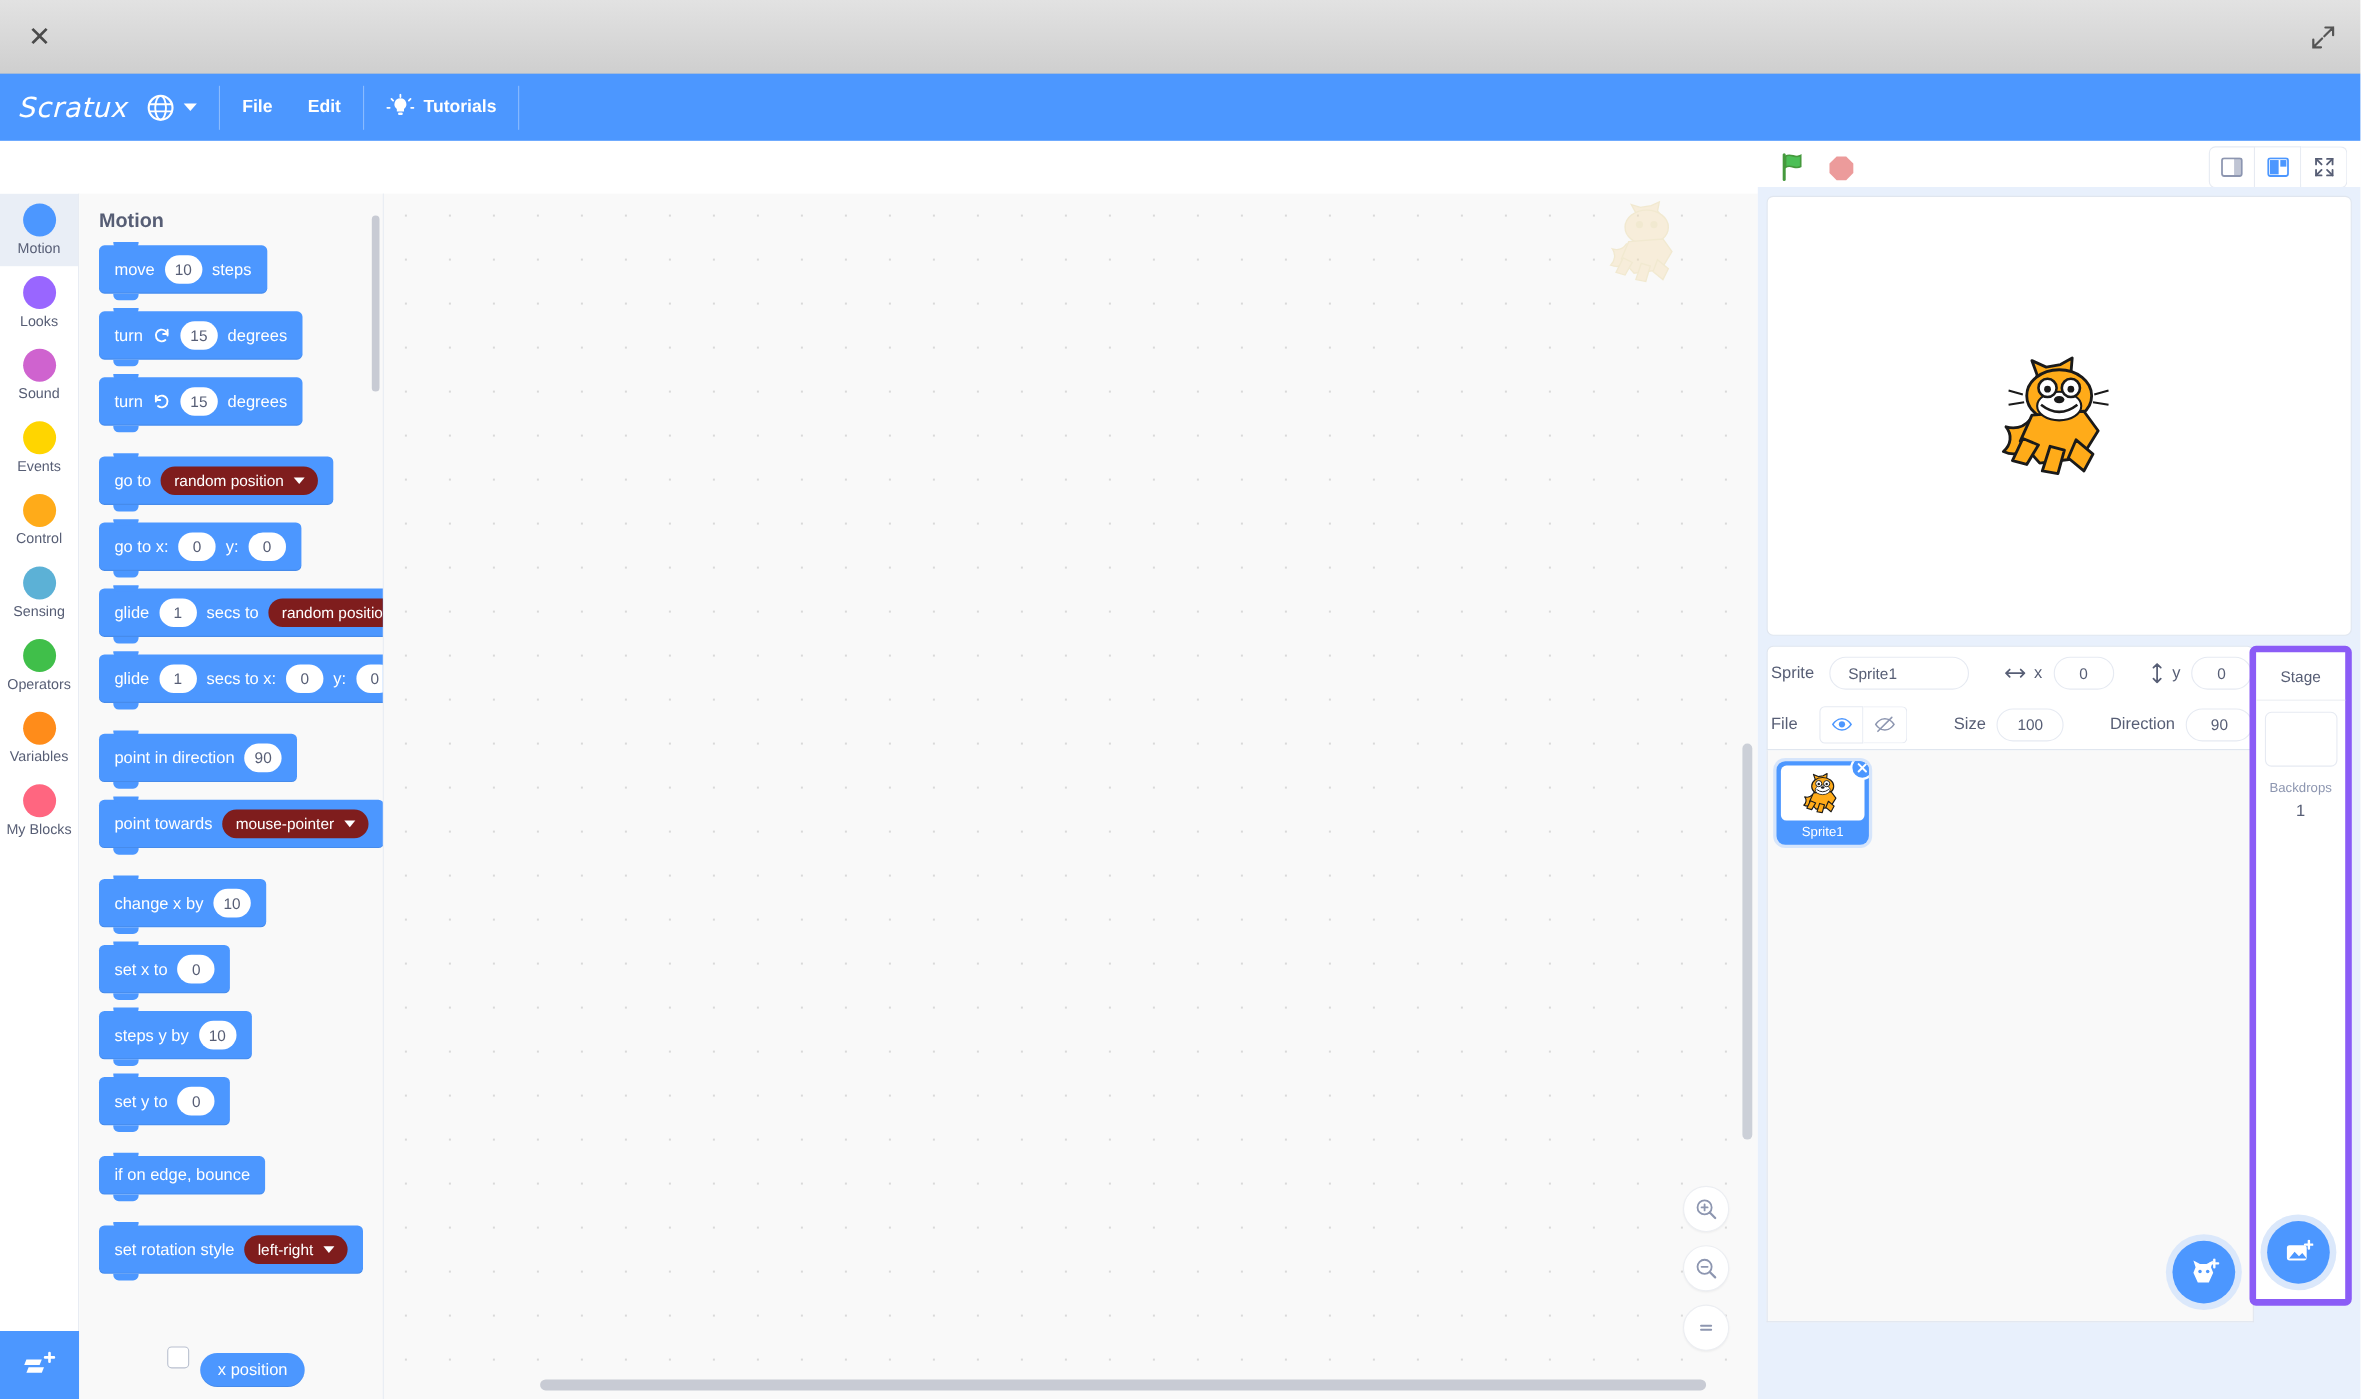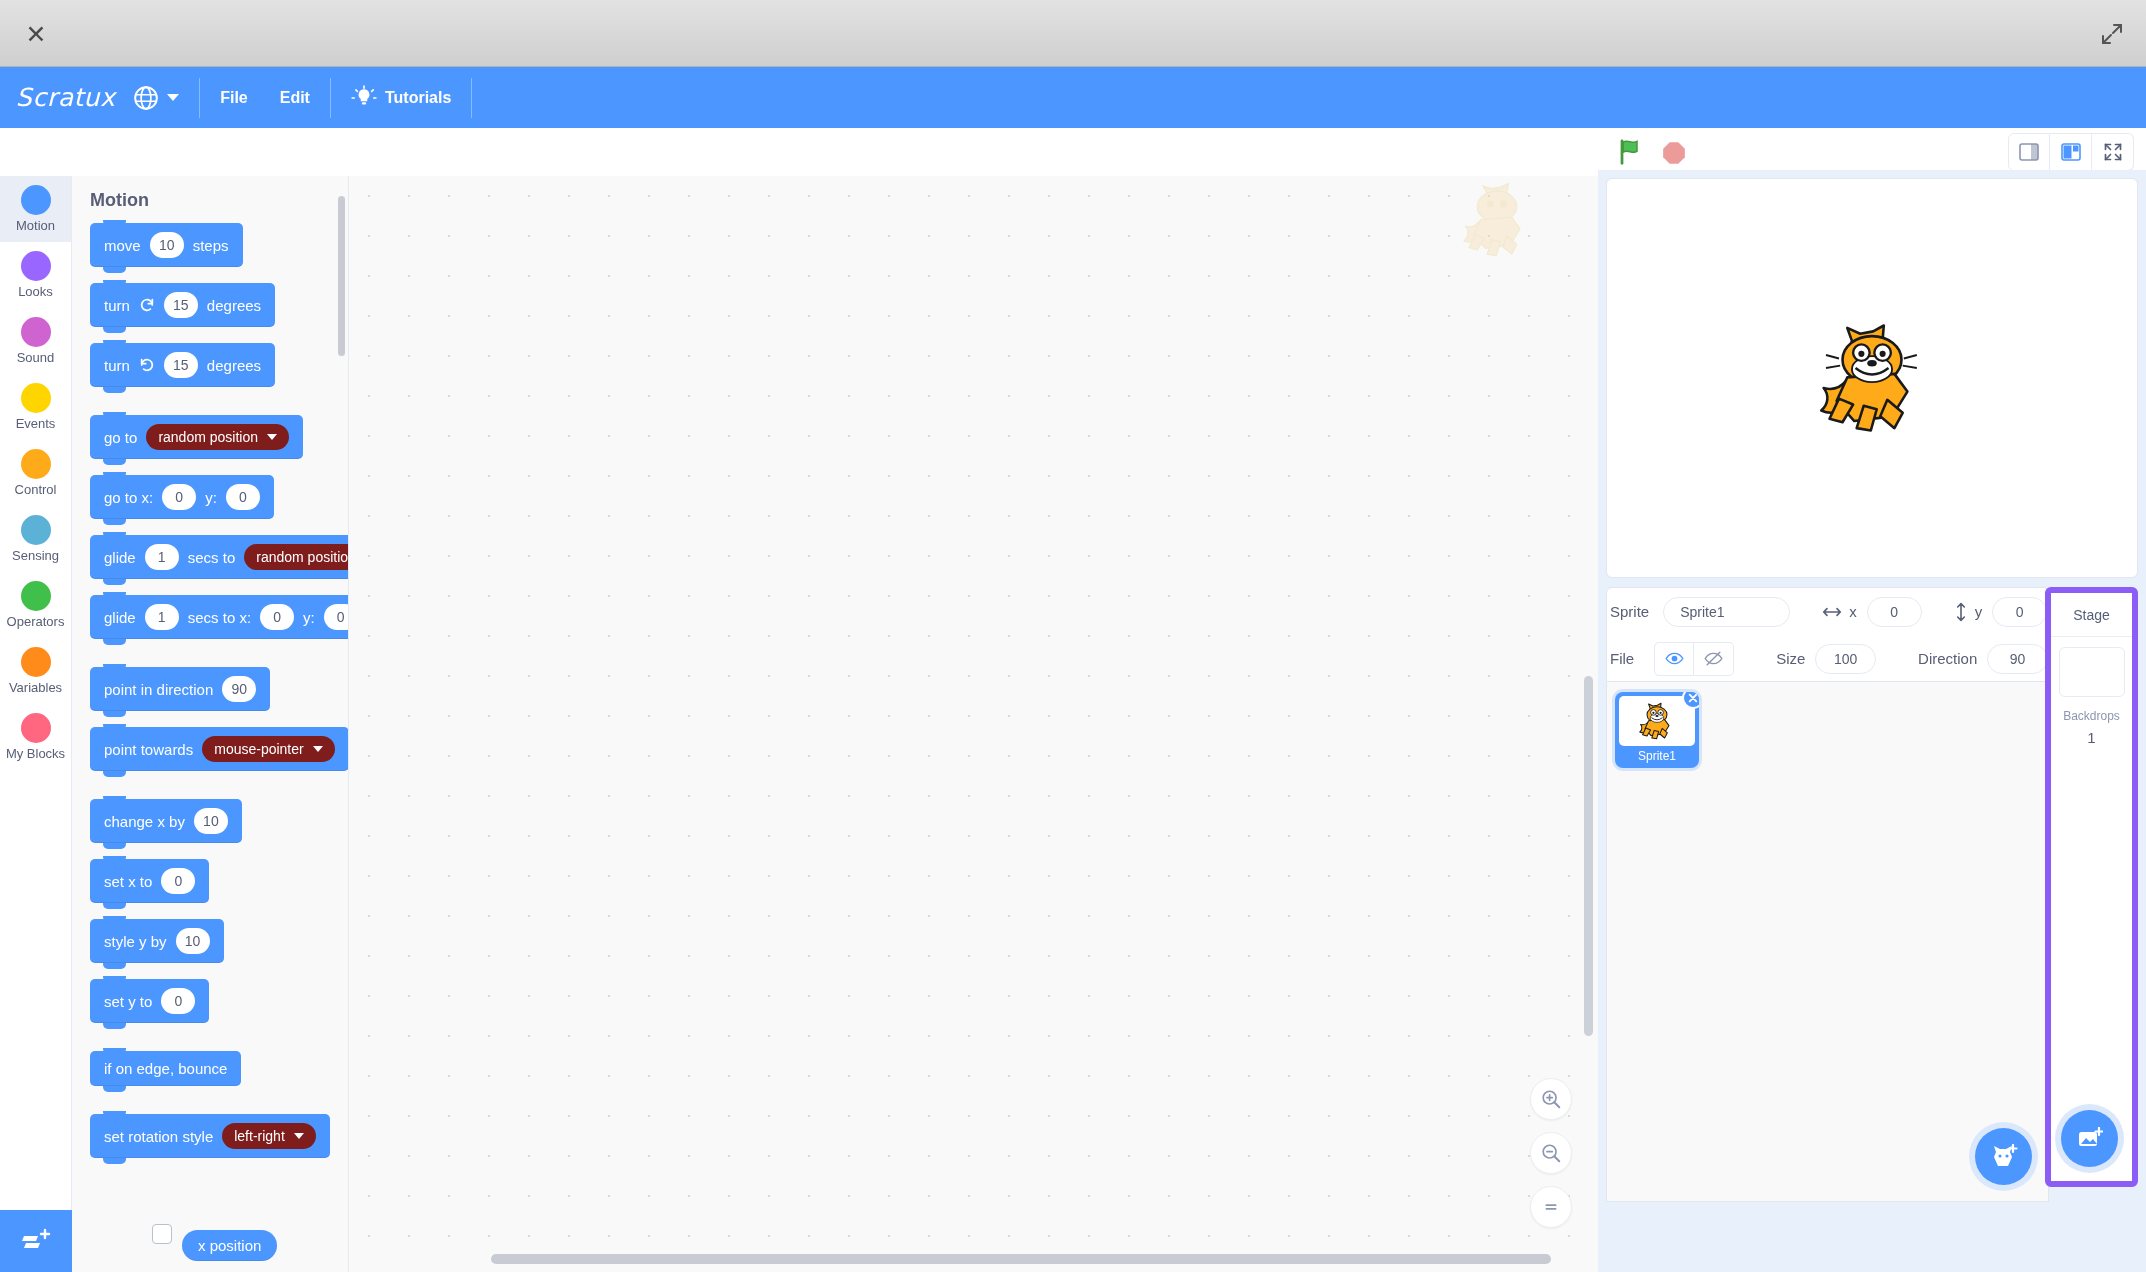--- a/index.html
+++ b/index.html
@@ -456,21 +456,21 @@
     </div>
 
     <div class="gap"></div>
     <div class="blk">
       <span>set x to</span>
       <span class="num">0</span>
     </div>
 
     <div class="gap"></div>
     <div class="blk">
-      <span>style y by</span>
+      <span>steps y by</span>
       <span class="num">10</span>
     </div>
 
     <div class="gap"></div>
     <div class="blk">
       <span>set y to</span>
       <span class="num">0</span>
     </div>
 
     <div class="gap big"></div>

